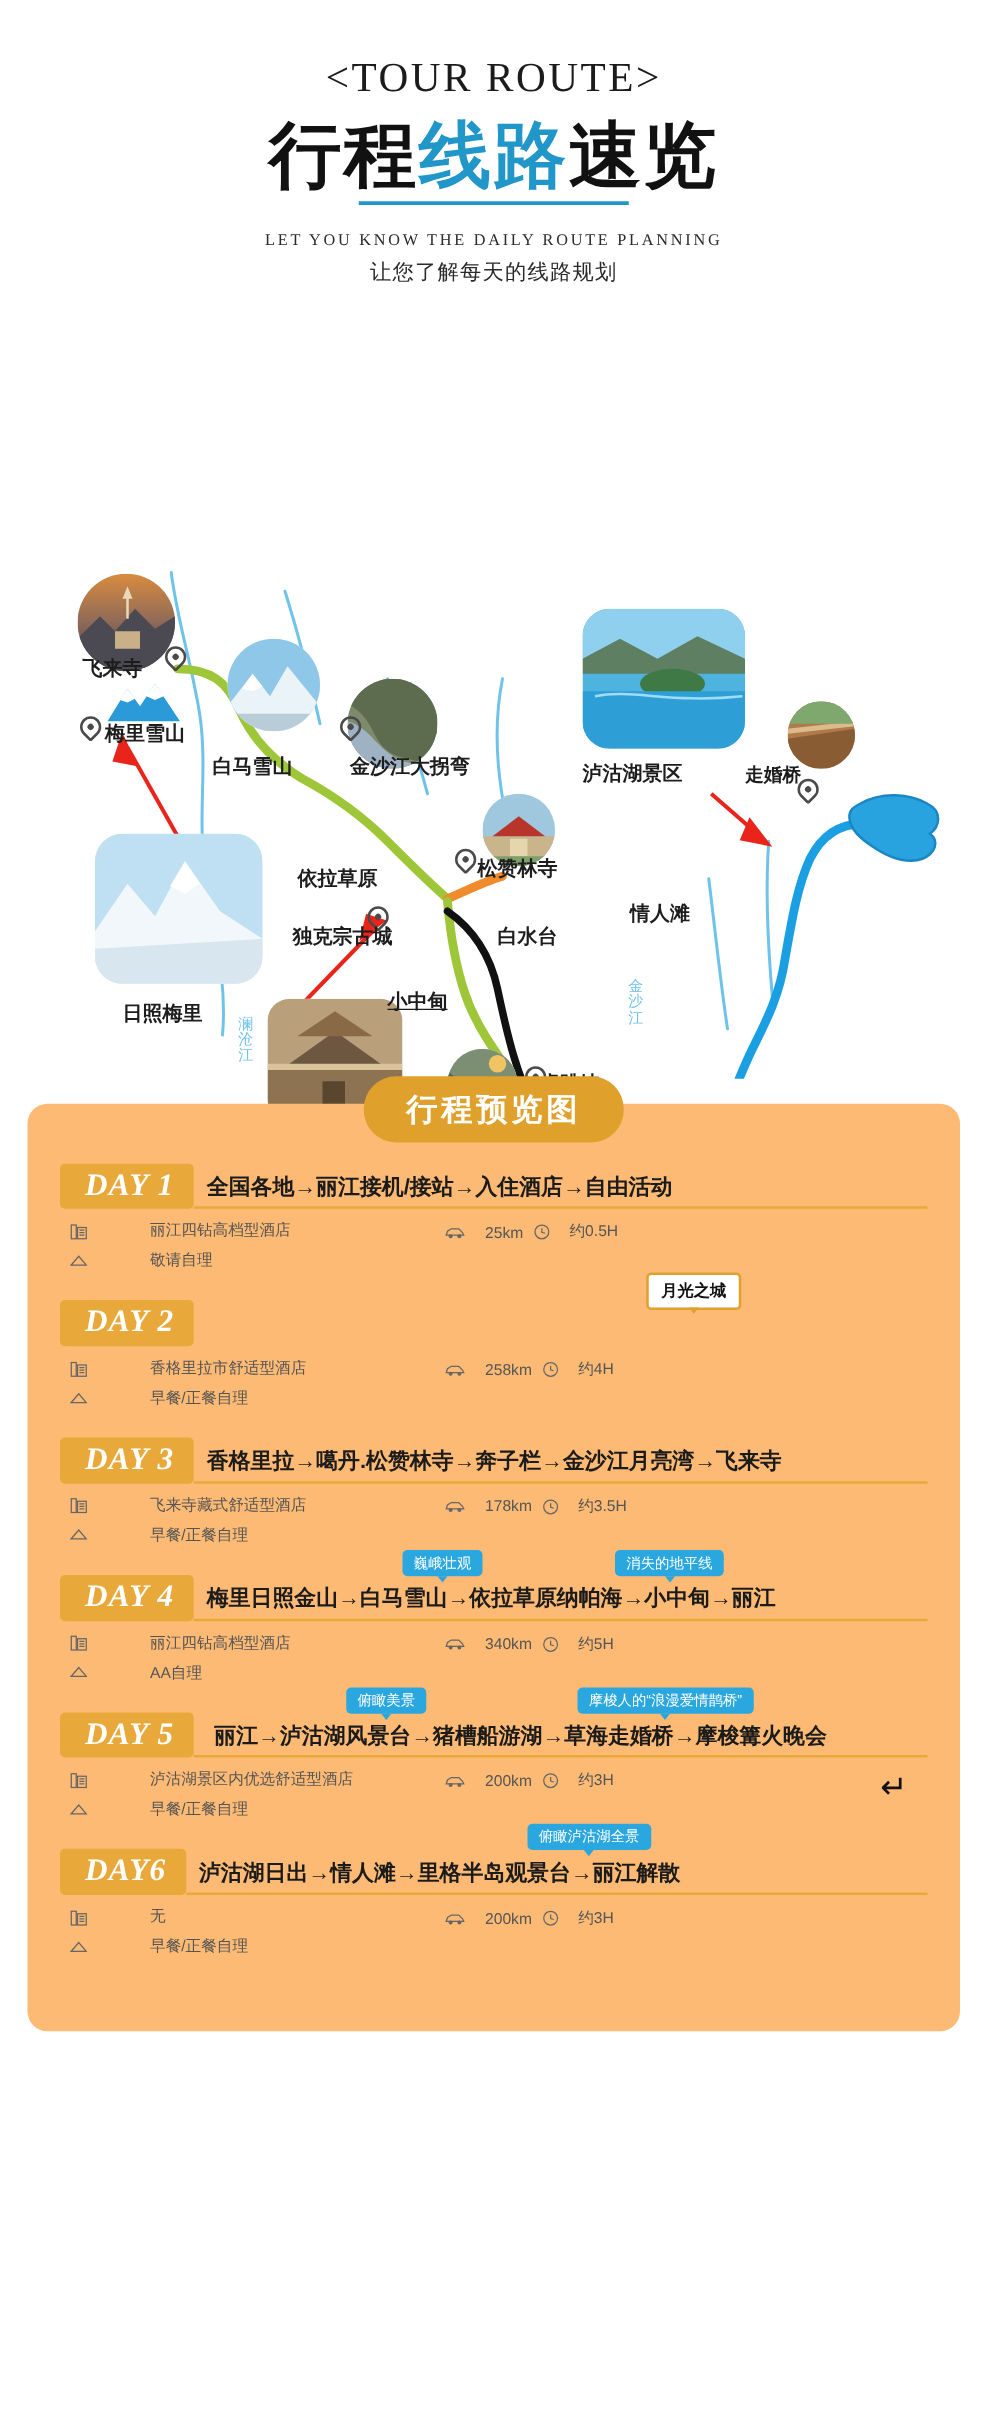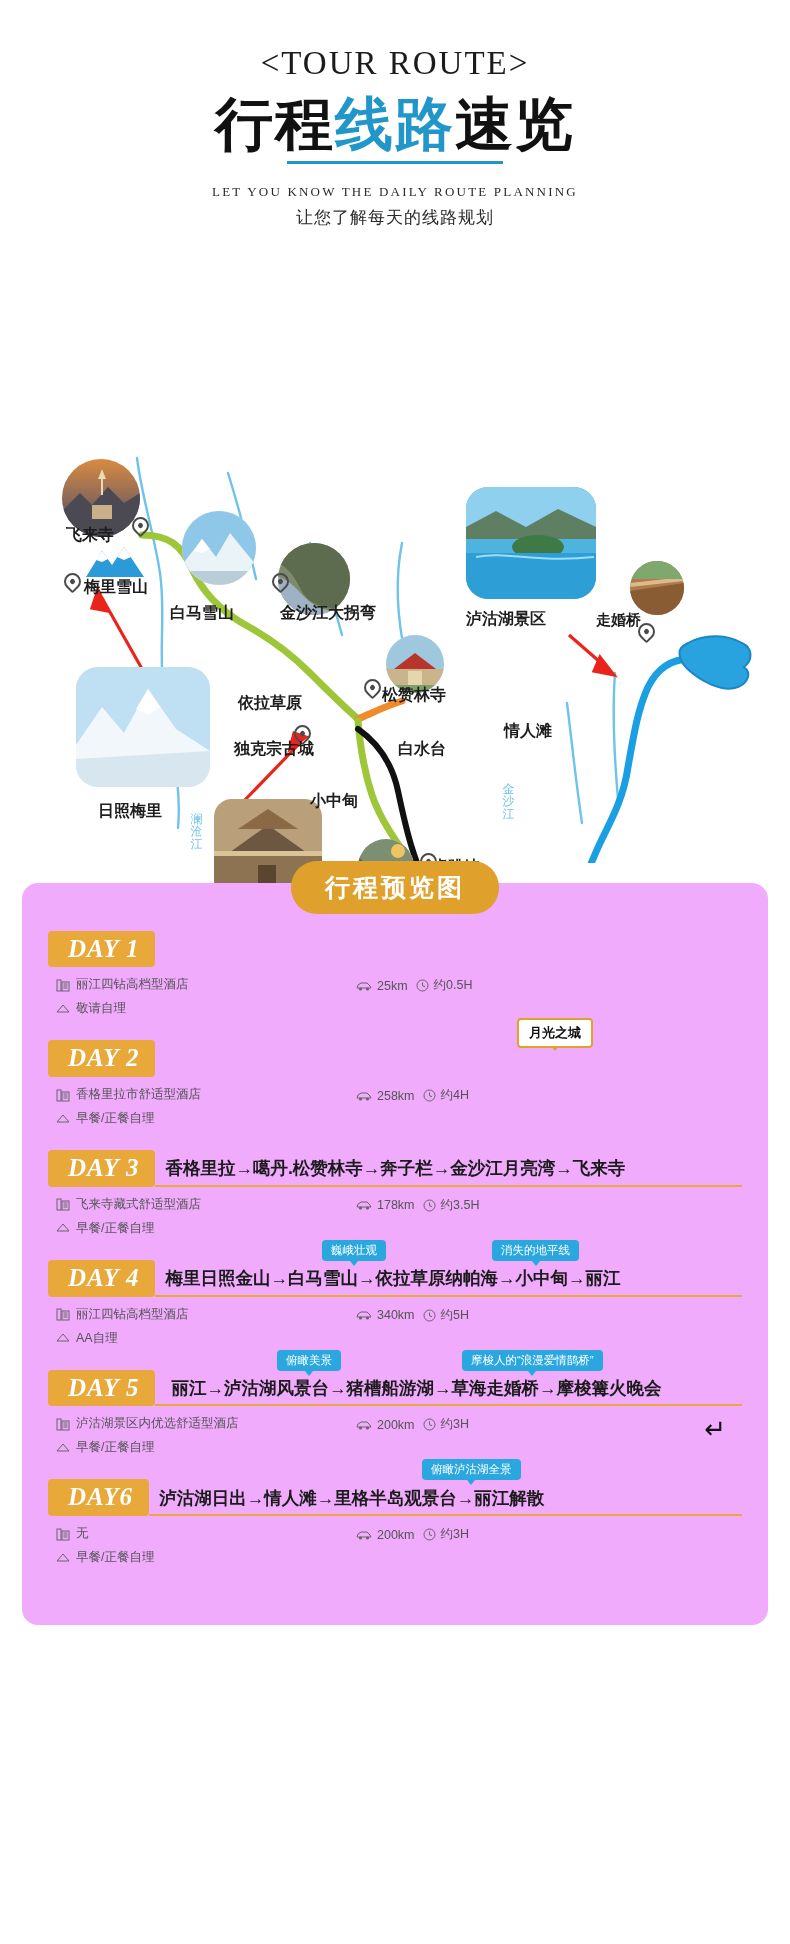--- a/index.html
+++ b/index.html
@@ -108,21 +108,21 @@
     color: #6fc3ea;
     line-height: 1.05;
     width: 13px;
     text-align: center;
   }
 
   
   .panel {
     position: relative;
     margin: 20px 22px 30px;
-    background: #f0abfc;
+    background: #fdba74;
     border-radius: 16px;
     padding: 44px 0 36px;
   }
   .panel-title {
     position: absolute;
     left: 50%;
     top: -22px;
     transform: translateX(-50%);
     background: #e0a02c;
     color: #fff;
@@ -160,24 +160,24 @@
   }
   .day-route.two { white-space: normal; padding-left: 16px; }
   .day-meta {
     display: flex;
     align-items: flex-start;
     margin: 9px 0 16px 8px;
     font-size: 12.5px;
     color: #555;
   }
   .meta-left { width: 300px; }
-  .meta-row { display: flex; align-items: center; margin-bottom: 7px; }
+  .meta-row { display: flex; align-items: center; margin-bottom: 7px; gap: 44px; }
   .meta-row .ic { width: 20px; flex: 0 0 20px; color: #666; }
   .meta-right { display: flex; align-items: center; gap: 8px; padding-top: 1px; }
-  .meta-right .cell { display: flex; align-items: center; gap: 5px; }
+  .meta-right .cell { display: flex; align-items: center; gap: 16px; }
 
   .tag {
     position: absolute;
     background: #2aa7df;
     color: #fff;
     font-size: 11.5px;
     padding: 3px 9px;
     border-radius: 4px;
     white-space: nowrap;
   }
@@ -386,36 +386,37 @@
     <div class="caption" style="left:42px;top:334px;">梅里雪山</div>
     <div class="caption" style="left:128px;top:360px;">白马雪山</div>
     <div class="caption" style="left:238px;top:360px;">金沙江大拐弯</div>
     <div class="caption" style="left:424px;top:366px;">泸沽湖景区</div>
     <div class="caption sm" style="left:554px;top:368px;">走婚桥</div>
     <div class="caption" style="left:196px;top:450px;font-family:Liberation Mono, monospace;">依拉草原</div>
     <div class="caption" style="left:340px;top:442px;">松赞林寺</div>
     <div class="caption" style="left:192px;top:496px;">独克宗古城</div>
     <div class="caption" style="left:356px;top:496px;">白水台</div>
     <div class="caption" style="left:462px;top:478px;">情人滩</div>
-    <div class="caption" style="left:268px;top:548px;">小中甸</div>
+    <div class="caption" style="left:268px;top:548px;text-decoration:underline;">小中甸</div>
     <div class="caption" style="left:56px;top:558px;">日照梅里</div>
     <div class="caption" style="left:168px;top:660px;">独克宗古城</div>
     <div class="caption" style="left:390px;top:614px;">虎跳峡</div>
     <div class="caption" style="left:388px;top:692px;">丽江</div>
 
     <div class="rivlabel" style="left:148px;top:570px;">澜沧江</div>
     <div class="rivlabel" style="left:460px;top:540px;">金沙江</div>
   </div>
 
   <div class="panel">
     <div class="panel-title">行程预览图</div>
 
     <div class="day-block">
       <div class="day-head">
         <div class="day-badge">DAY 1</div>
+        <div class="day-route">全国各地→丽江接机/接站→入住酒店→自由活动</div>
       </div>
       <div class="day-meta">
         <div class="meta-left">
           <div class="meta-row">
             <span class="ic">
               <svg class="mini" width="14" height="14" viewBox="0 0 14 14">
                   <rect x="1" y="2" width="4" height="11" fill="none" stroke="#666"></rect>
                   <rect x="6" y="4" width="7" height="9" fill="none" stroke="#666"></rect>
                   <path d="M7.5,6h4M7.5,8h4M7.5,10h4" stroke="#666"></path>
                 </svg>

